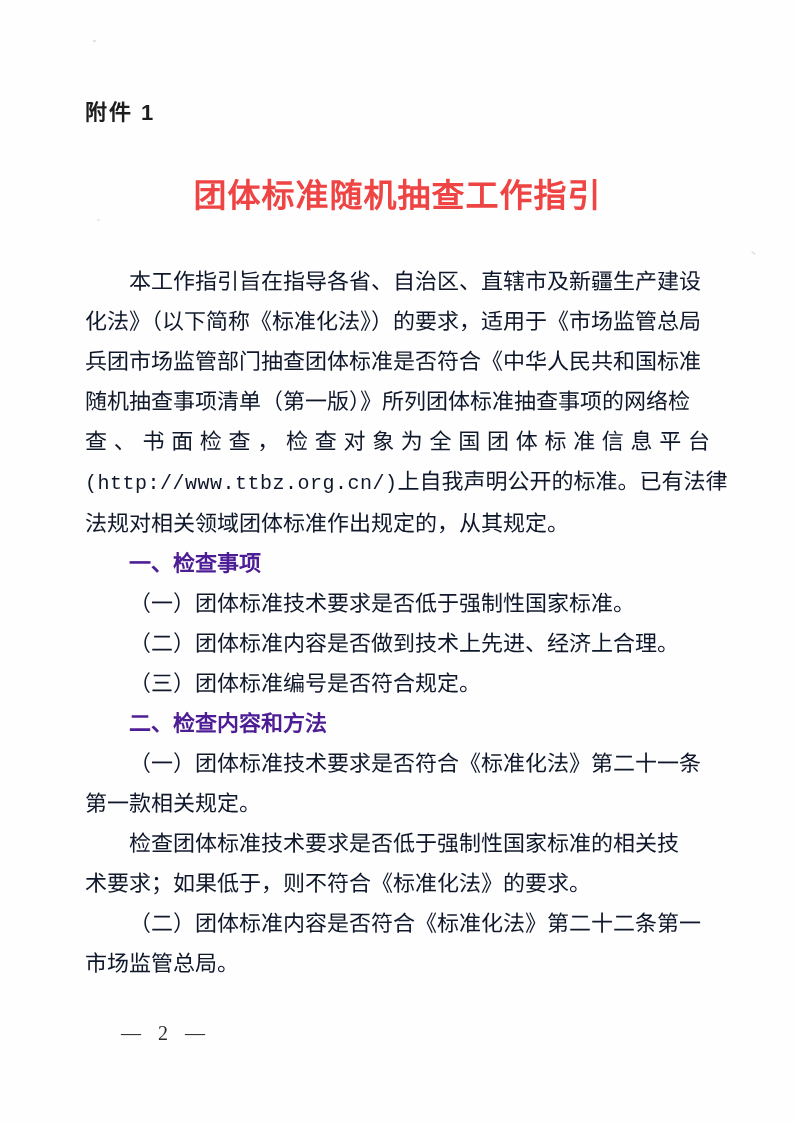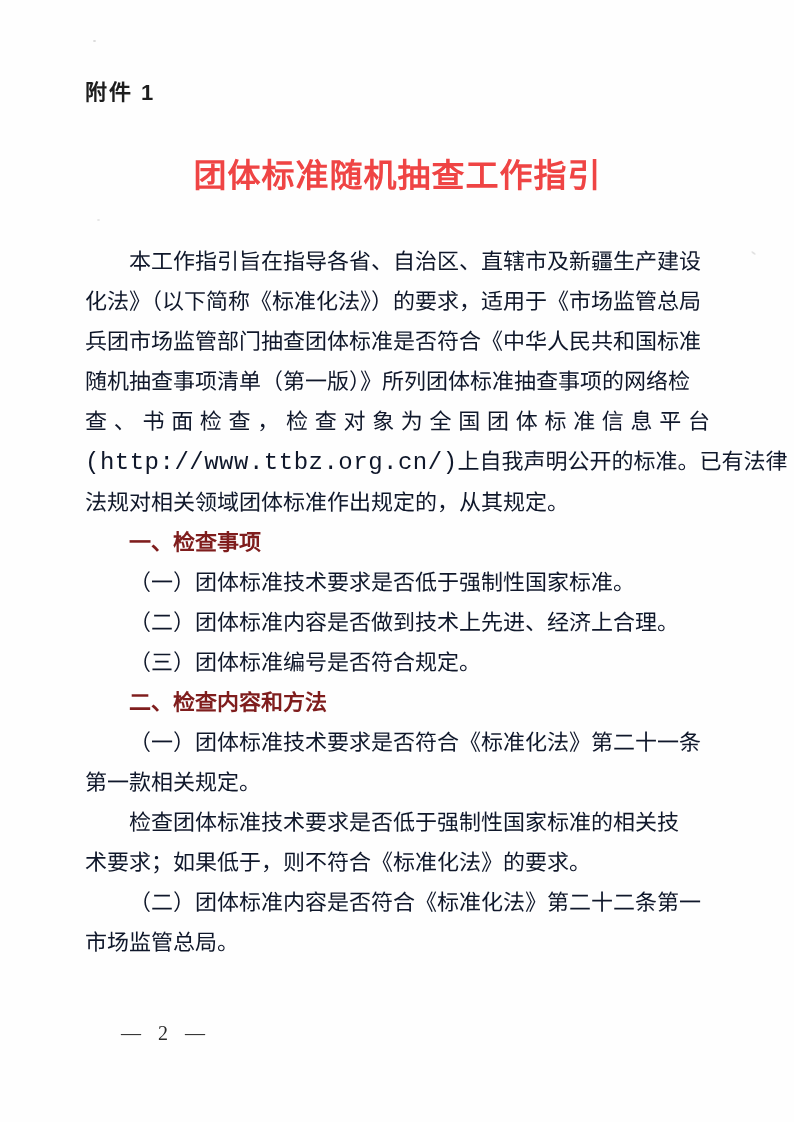--- a/index.html
+++ b/index.html
@@ -11,21 +11,21 @@
     position: relative;
     width: 794px;
     height: 1122px;
     margin: 0 auto;
     background: #fefefe;
     color: #1d1d1d;
     overflow: hidden;
     font-family: "Liberation Serif", "DejaVu Serif", serif;
   }
   .content {
-    padding: 78px 84px 0 85px; 
+    padding: 98px 84px 0 85px; 
   }
   .attachment {
     font-family: "Liberation Sans", "DejaVu Sans", sans-serif;
     font-weight: 600;
     font-size: 22px;
     line-height: 30px;
     letter-spacing: 2px;
   }
   .doc-title {
     margin-top: 46px;
@@ -51,25 +51,25 @@
   }
   .line-stretch {
     white-space: normal;
     text-align: justify;
     text-align-last: justify;
     text-justify: inter-character;
   }
   .heading {
     font-family: "Liberation Sans", "DejaVu Sans", sans-serif;
     font-weight: 700;
-    color: #7f1d1d;
+    color: #4c1d95;
   }
   .url {
     font-family: "Liberation Mono", "DejaVu Sans Mono", monospace;
-    font-size: 24px;
+    font-size: 20px;
     letter-spacing: 0.5px;
   }
   .page-number {
     position: absolute;
     left: 121px;
     top: 1018px;
     font-size: 20px;
     line-height: 30px;
     letter-spacing: 6px;
     color: #2a2a2a;

